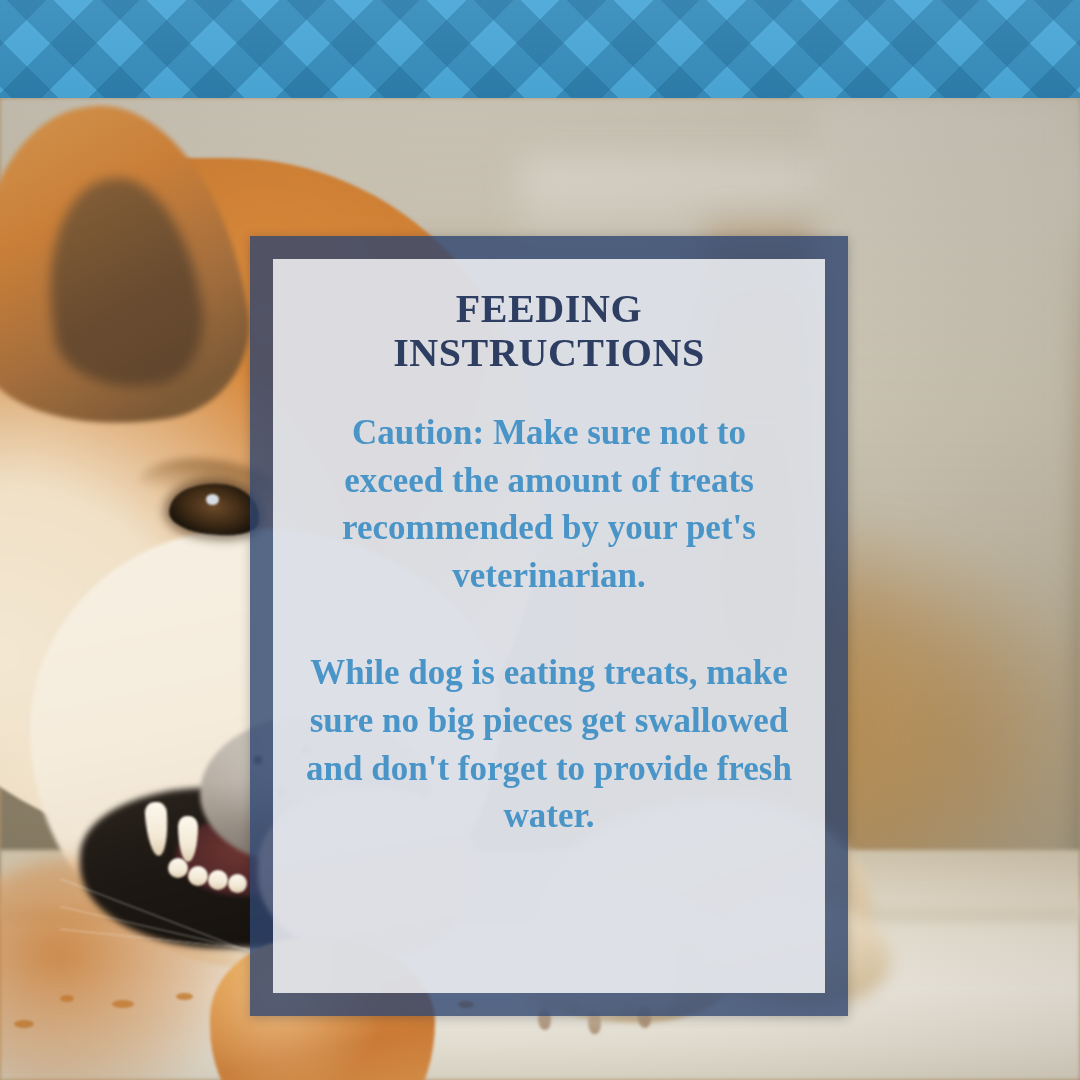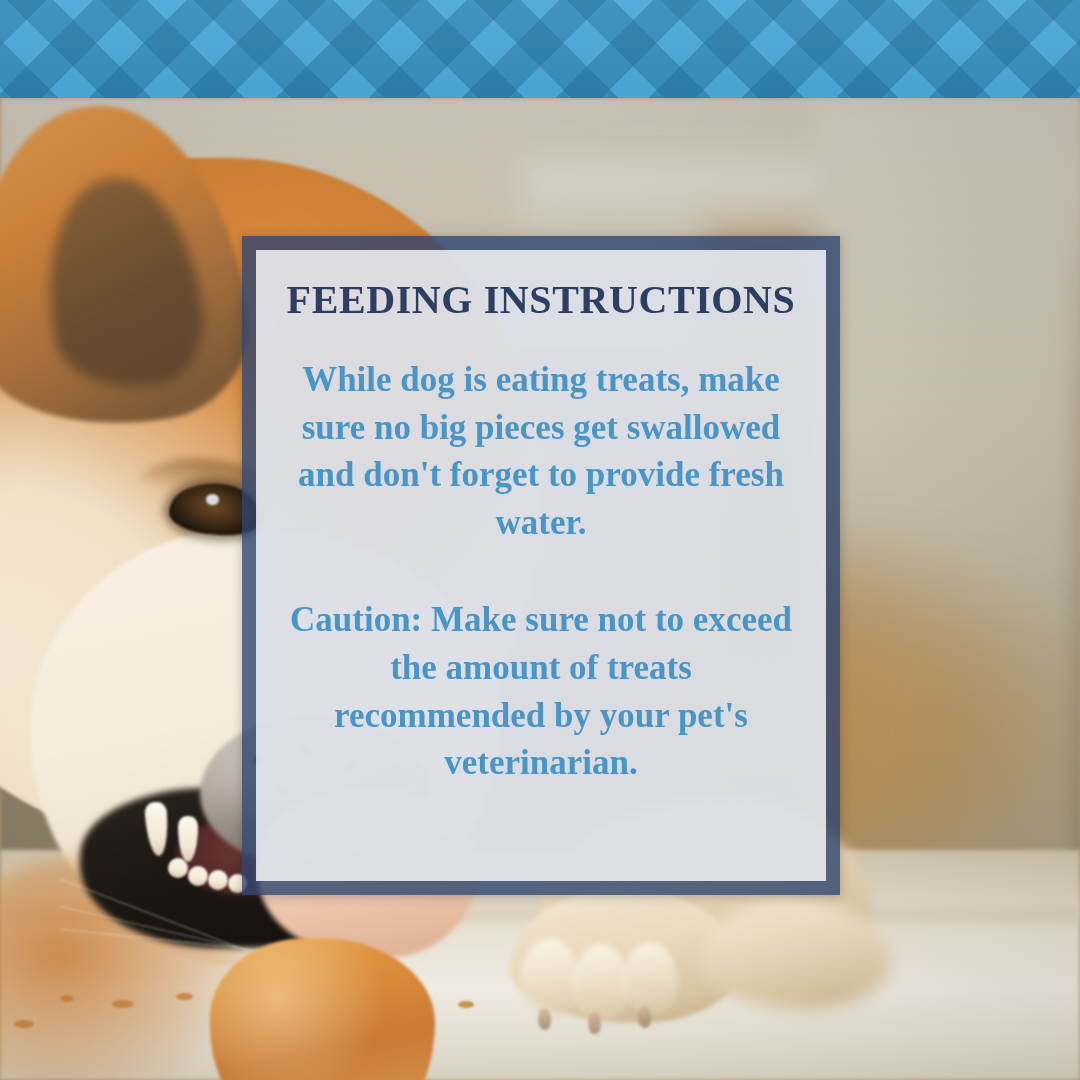--- a/index.html
+++ b/index.html
@@ -322,26 +322,26 @@
   
   .photo-vignette {
     position: absolute; inset: 0;
     background: radial-gradient(ellipse at 42% 52%, rgba(0,0,0,0) 52%, rgba(40,30,18,0.13) 100%);
     pointer-events: none;
   }
 
   
   .card {
     position: absolute;
-    left: 242px; top: 236px;
+    left: 250px; top: 236px;
     width: 598px;
-    height: 659px;
+    height: 780px;
     box-sizing: border-box;
     background: rgba(47,70,112,0.80);
-    padding: 14px;
+    padding: 23px;
     box-shadow: 0 2px 10px rgba(20,26,44,0.25);
   }
   .card-inner {
     width: 100%;
     height: 100%;
     box-sizing: border-box;
     background: rgba(255,255,255,0.80);
     padding: 26px 28px 20px 28px;
     display: flex;
     flex-direction: column;
@@ -440,19 +440,19 @@
 
     <div class="treat-lower"></div>
 
     <div class="photo-vignette"></div>
   </div>
 
   <div class="card">
     <div class="card-inner">
       <h1 class="card-title">FEEDING INSTRUCTIONS</h1>
       <div class="card-body">
+        <p class="card-para">Caution: Make sure not to exceed the amount of treats recommended by your pet's veterinarian.</p>
         <p class="card-para">While dog is eating treats, make sure no big pieces get swallowed and don't forget to provide fresh water.</p>
-        <p class="card-para">Caution: Make sure not to exceed the amount of treats recommended by your pet's veterinarian.</p>
       </div>
     </div>
   </div>
 
 </div>
 
 </body></html>

